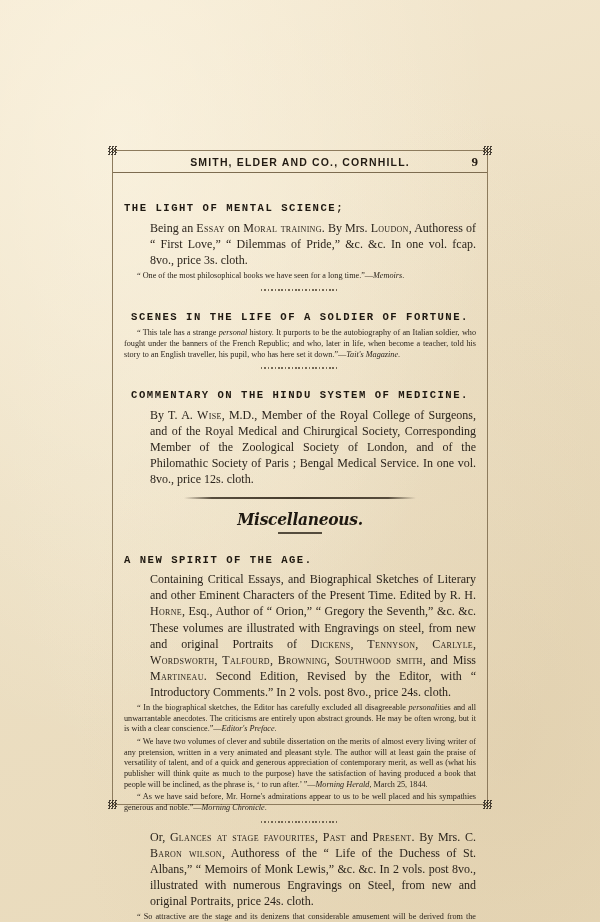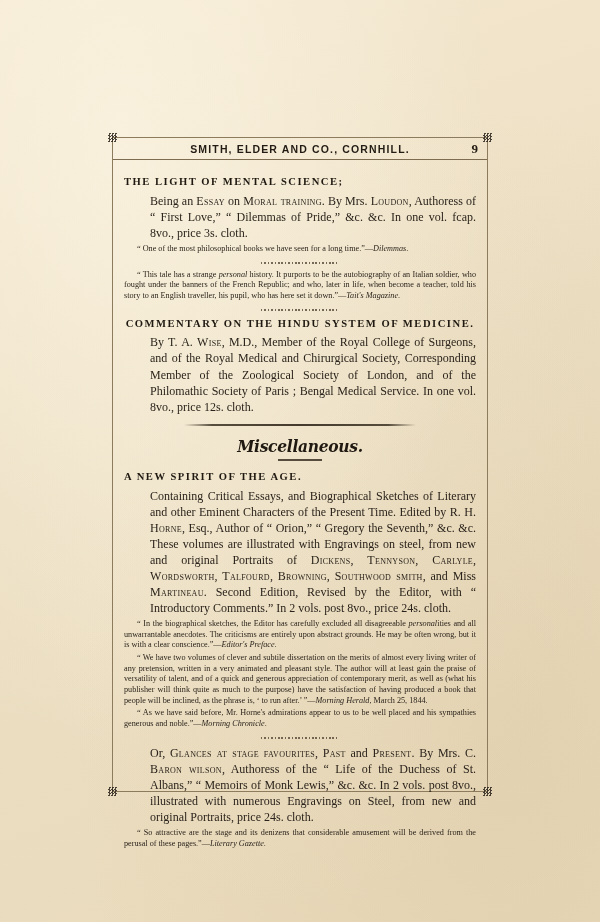--- a/index.html
+++ b/index.html
@@ -24,21 +24,21 @@
       radial-gradient(ellipse at 85% 80%, rgba(208,186,146,0.30), rgba(208,186,146,0) 60%),
       radial-gradient(ellipse at 50% 50%, rgba(246,236,214,0.40), rgba(246,236,214,0) 70%),
       linear-gradient(160deg, #f4e8d0 0%, #ecdfc3 45%, #e9dabb 100%);
     pointer-events: none;
   }
 
   
   .page-frame {
     position: absolute;
     left: 112px;
-    top: 137px;
+    top: 150px;
     width: 376px;
     height: 655px;
     border: 1px solid #8d7b5d;
     box-sizing: border-box;
   }
 
   .corner-ornament {
     position: absolute;
     width: 9px;
     height: 9px;
@@ -81,26 +81,26 @@
   }
 
   .page-body {
     padding: 9px 11px 0 11px;
   }
 
   
   .entry { margin-bottom: 2px; }
 
   .entry-title {
-    font-family: Liberation Serif, serif;
+    font-family: Liberation Mono, monospace;
     font-weight: bold;
     font-size: 10.6px;
     letter-spacing: 1.5px;
     color: #1f1911;
-    margin: 6px 0 4px 0;
+    margin: 20px 0 4px 0;
     line-height: 1.3;
   }
   .entry-title.centered { text-align: center; }
   .entry-title.left { text-align: left; }
 
   .entry-desc {
     font-size: 12px;
     line-height: 1.34;
     text-align: justify;
     margin: 0 0 3px 0;
@@ -178,26 +178,27 @@
   <div class="running-head">
     <span class="running-head-title">SMITH, ELDER AND CO., CORNHILL.</span>
     <span class="page-number">9</span>
   </div>
 
   <div class="page-body">
 
     <div class="entry">
       <div class="entry-title left">THE LIGHT OF MENTAL SCIENCE;</div>
       <p class="entry-desc">Being an <span class="sc">Essay</span> on <span class="sc">Moral training</span>. By Mrs. <span class="sc">Loudon</span>, Authoress of “ First Love,” “ Dilemmas of Pride,” &amp;c. &amp;c. In one vol. fcap. 8vo., price 3s. cloth.</p>
-      <p class="quote">“ One of the most philosophical books we have seen for a long time.”—<span class="it">Dilemmas</span>.</p>
+      <p class="quote">“ One of the most philosophical books we have seen for a long time.”—<span class="it">Memoirs</span>.</p>
     </div>
 
     <div class="rule-dotted"></div>
 
     <div class="entry">
+      <div class="entry-title centered">SCENES IN THE LIFE OF A SOLDIER OF FORTUNE.</div>
       <p class="quote">“ This tale has a strange <span class="it">personal</span> history. It purports to be the autobiography of an Italian soldier, who fought under the banners of the French Republic; and who, later in life, when become a teacher, told his story to an English traveller, his pupil, who has here set it down.”—<span class="it">Tait's Magazine</span>.</p>
     </div>
 
     <div class="rule-dotted"></div>
 
     <div class="entry">
       <div class="entry-title centered">COMMENTARY ON THE HINDU SYSTEM OF MEDICINE.</div>
       <p class="entry-desc">By T. A. <span class="sc">Wise</span>, M.D., Member of the Royal College of Surgeons, and of the Royal Medical and Chirurgical Society, Corresponding Member of the Zoological Society of London, and of the Philomathic Society of Paris ; Bengal Medical Service. In one vol. 8vo., price 12s. cloth.</p>
     </div>
 

